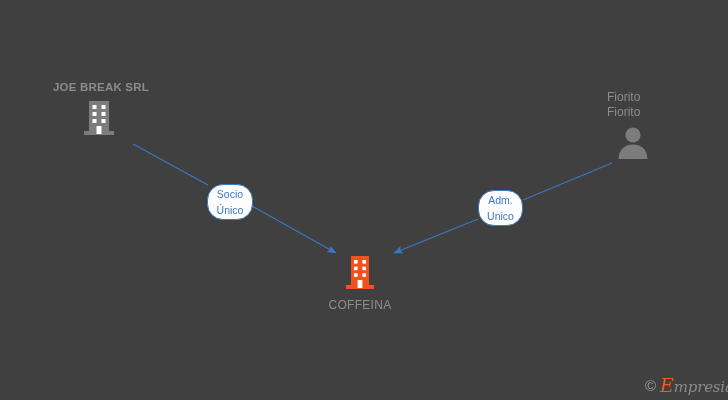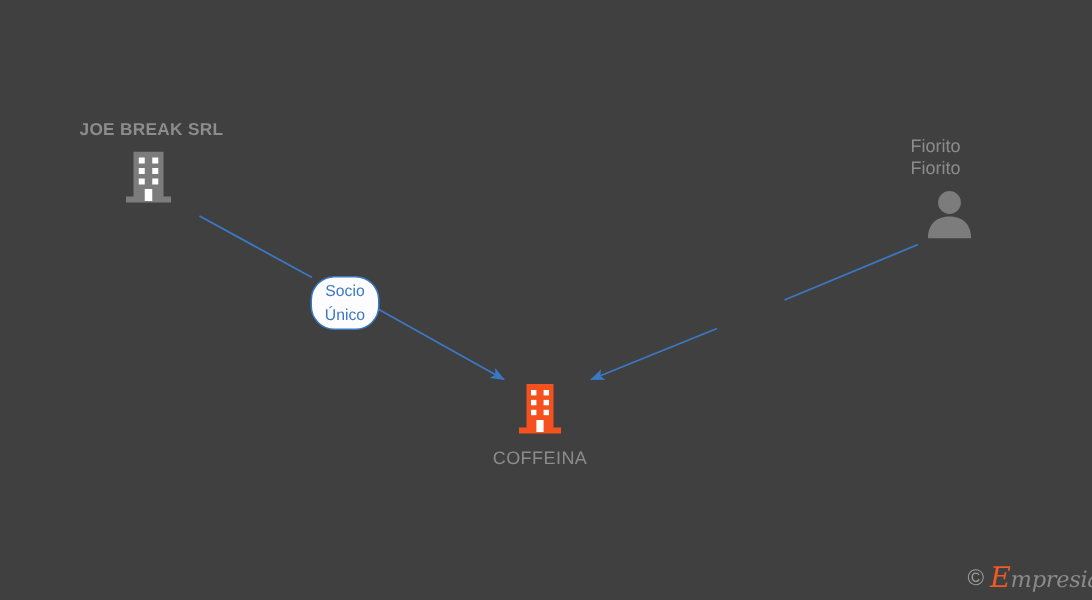--- a/index.html
+++ b/index.html
@@ -204,19 +204,23 @@
       </svg>
     </div>
     <div class="node-label">COFFEINA</div>
   </div>
 
   <div class="rel-box" id="rel-socio">
     <span class="rel-line2">Socio</span>
     <span class="rel-line2">Único</span>
   </div>
 
+  <div class="rel-box" id="rel-adm">
+    <span class="rel-line2">Adm.</span>
+    <span class="rel-line2">Unico</span>
+  </div>
 
   <div id="watermark">
     <span class="wm-c">©</span>
     <span class="wm-text"><span class="wm-e">E</span><span>mpresia</span></span>
   </div>
 
 </div>
 
 </body></html>

